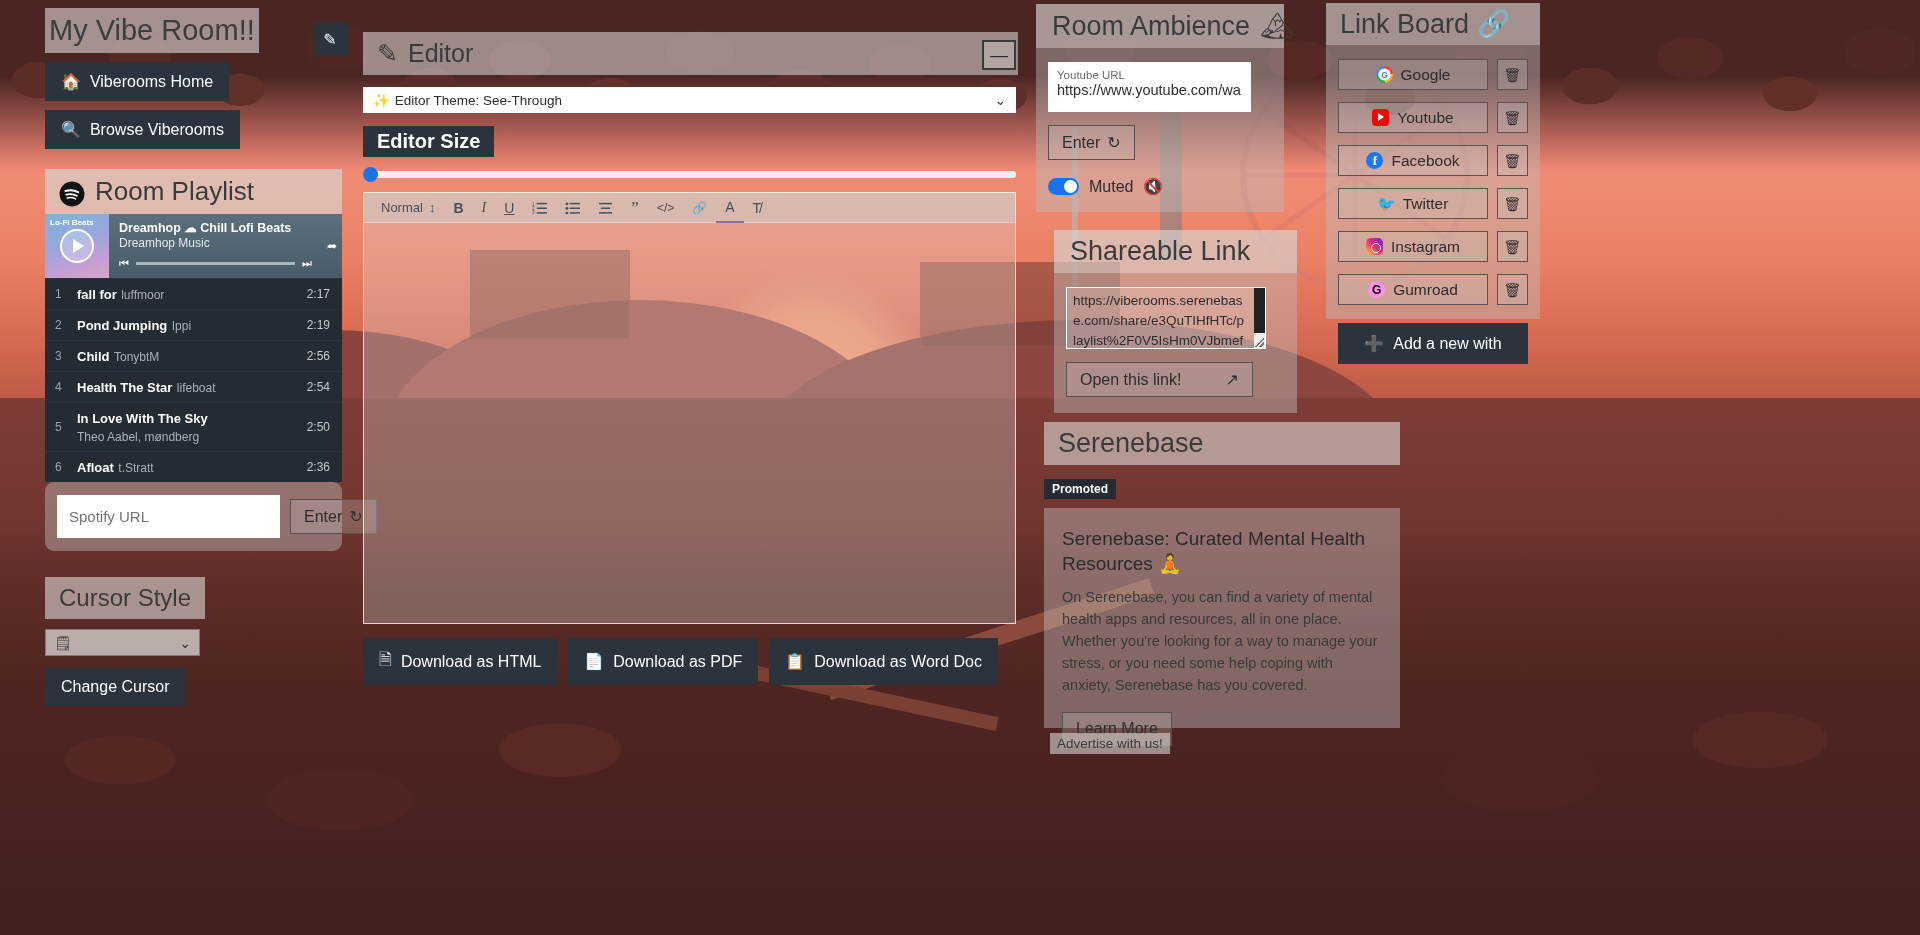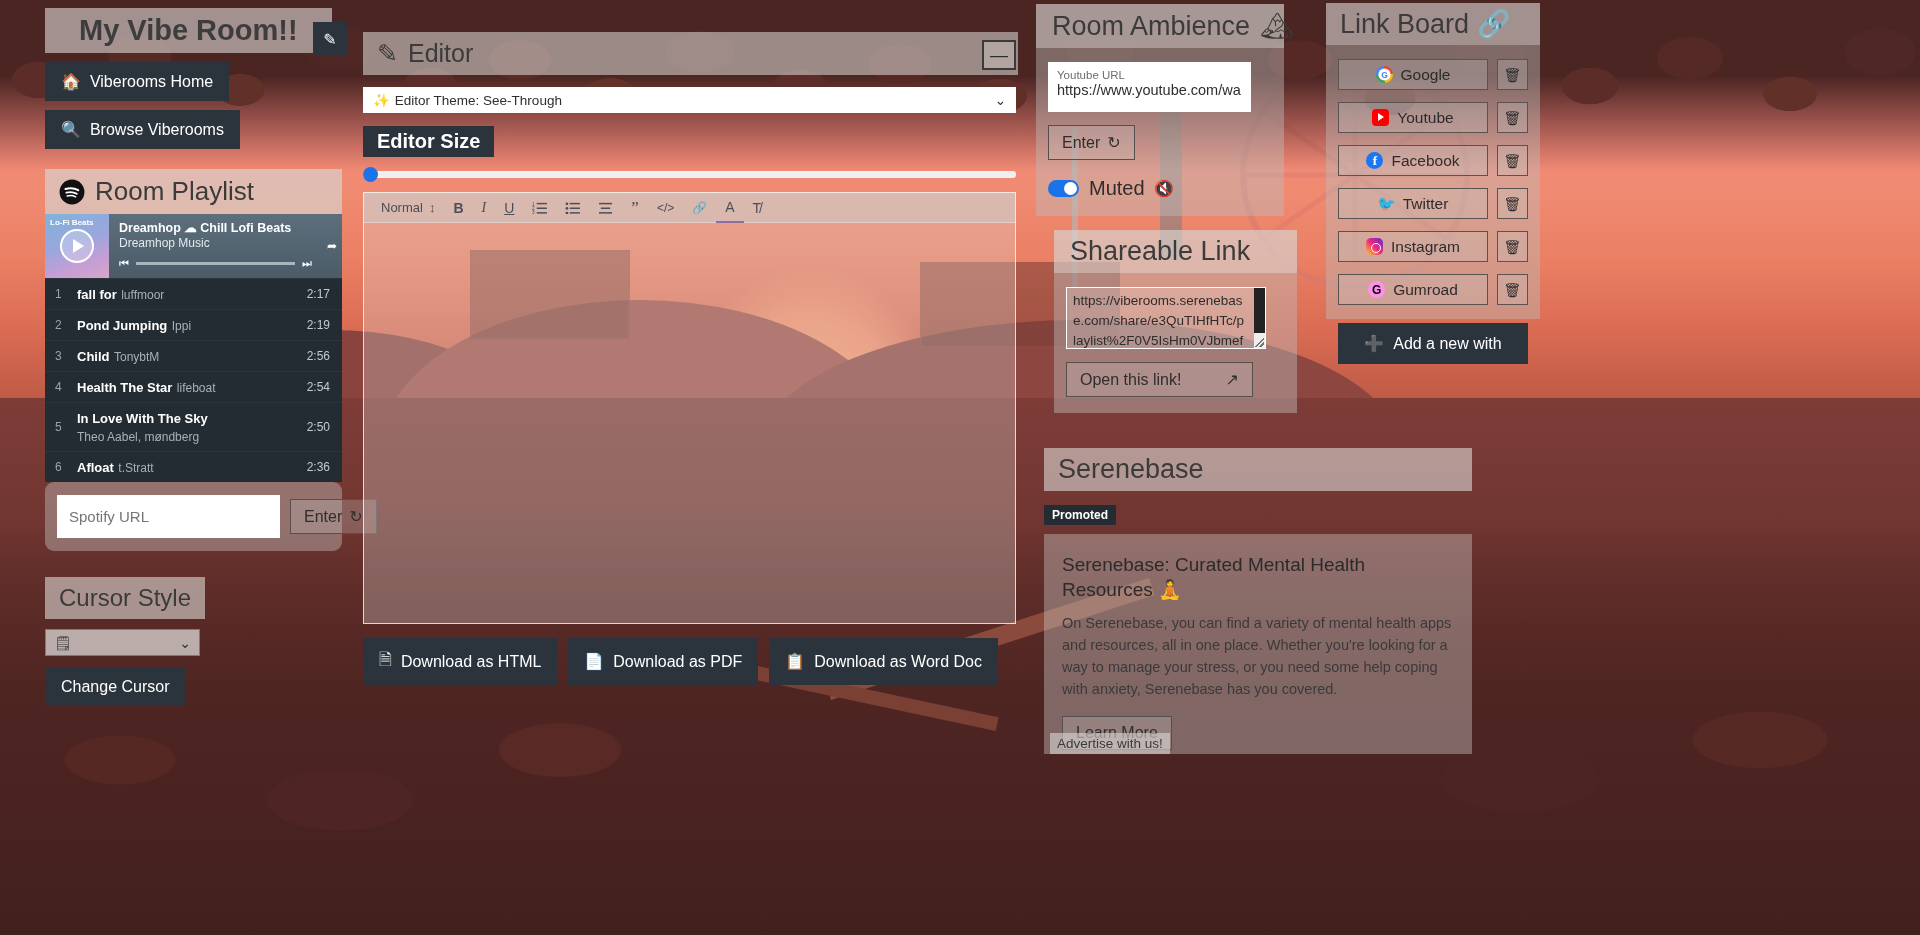--- a/index.html
+++ b/index.html
@@ -150,39 +150,38 @@
     padding: 7px 13px;
     display: inline-flex; align-items: center; gap: 7px;
     cursor: pointer;
     white-space: nowrap;
   }
 
   
   #left { position: absolute; left: 45px; top: 8px; width: 300px; z-index: 5; }
   #room-title {
     background: rgba(216,212,209,.62);
-    color: #3d3d3d; font-size: 29px; padding: 6px 34px;
+    color: #3d3d3d; font-size: 29px; padding: 6px 4px;
     display: inline-block;
-    font-weight: bold;
   }
   #edit-room-btn {
     position: absolute; left: 268px; top: 14px;
     width: 34px; height: 34px;
     background: #2b333c; color: #fff;
     display: flex; align-items: center; justify-content: center;
     cursor: pointer; font-size: 16px;
   }
   .nav-btn { margin-top: 9px; }
 
   
   #playlist-card { margin-top: 20px; width: 297px; }
   #playlist-title {
     background: rgba(216,212,209,.66);
     color: #3b3b3b; font-size: 26px; padding: 7px 14px;
-    display: flex; align-items: center; gap: 10px;
+    display: flex; align-items: flex-end; gap: 10px;
   }
   #spotify-embed { background: #222b31; }
   #np-row {
     display: flex; gap: 0;
     background: linear-gradient(180deg,#5d6f7c,#4b5b68);
     height: 64px;
   }
   #np-art {
     width: 64px; height: 64px; flex: 0 0 64px; position: relative;
     background: linear-gradient(160deg,#7fb3da 0%,#9aa6dd 45%,#c69ed4 75%,#d8a7c8 100%);
@@ -309,21 +308,21 @@
   #yt-value { font-size: 14.5px; color: #2d2d2d; white-space: nowrap; margin-top: 1px; }
   #yt-enter-btn { margin-top: 13px; }
   #mute-row { margin-top: 17px; display: flex; align-items: center; gap: 10px; }
   #mute-toggle {
     width: 31px; height: 17px; border-radius: 9px; background: #1a73e8; position: relative; cursor: pointer;
   }
   #mute-toggle::after {
     content:""; position: absolute; right: 2px; top: 2px;
     width: 13px; height: 13px; border-radius: 50%; background: #fff;
   }
-  #mute-label { font-size: 20px; color: #2e2e2e; }
+  #mute-label { font-size: 16px; color: #2e2e2e; }
 
   
   #share { position: absolute; left: 1054px; top: 230px; width: 243px; z-index: 5; }
   #share-body { padding: 14px 12px 16px 12px; }
   #share-textarea {
     width: 200px; height: 62px; background: rgba(255,255,255,.18);
     border: 1px solid #fff; position: relative;
     font-size: 13.5px; color: #2d2d2d; line-height: 20px;
     padding: 3px 20px 0 6px; overflow: hidden; word-break: break-all;
     font-family: "Liberation Sans", sans-serif;
@@ -332,21 +331,21 @@
     position: absolute; right: 0; top: 0; width: 11px; height: 62px; background: #eee;
   }
   #share-scroll .knob { position: absolute; left: 0; top: 0; width: 11px; height: 45px; background: #222; }
   #share-resize {
     position: absolute; right: 1px; bottom: 1px; width: 9px; height: 9px;
     background: linear-gradient(135deg, transparent 48%, #777 48%, #777 60%, transparent 60%, transparent 72%, #777 72%, #777 84%, transparent 84%);
   }
   #open-link-btn { margin-top: 13px; gap: 44px; }
 
   
-  #promo { position: absolute; left: 1044px; top: 448px; width: 428px; z-index: 5; }
+  #promo { position: absolute; left: 1044px; top: 422px; width: 356px; z-index: 5; }
   #promo-title {
     background: rgba(216,212,209,.62);
     color: #3b3b3b; font-size: 27px; padding: 6px 14px; display: block;
   }
   #promoted-badge {
     margin-top: 14px; background: #242b33; color: #fff;
     font-size: 12px; font-weight: bold; padding: 3px 8px; display: inline-block;
   }
   #promo-card {
     margin-top: 9px; background: rgba(200,196,193,.42);

